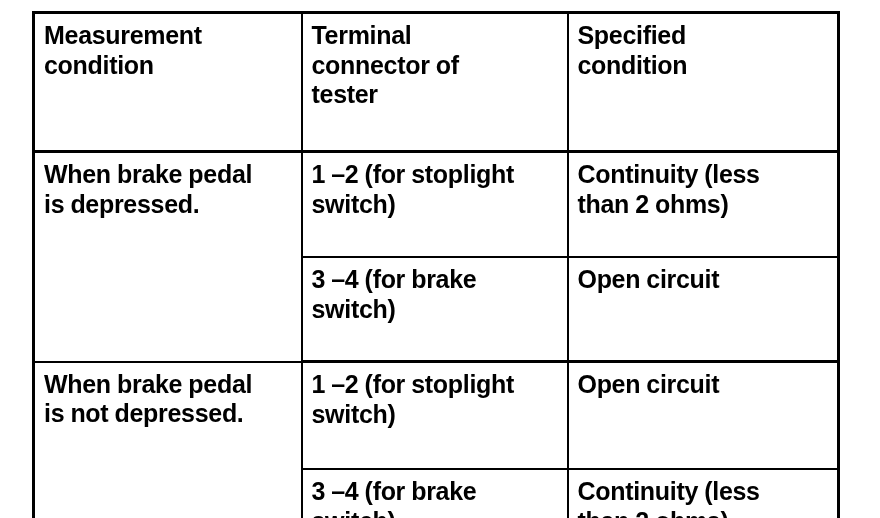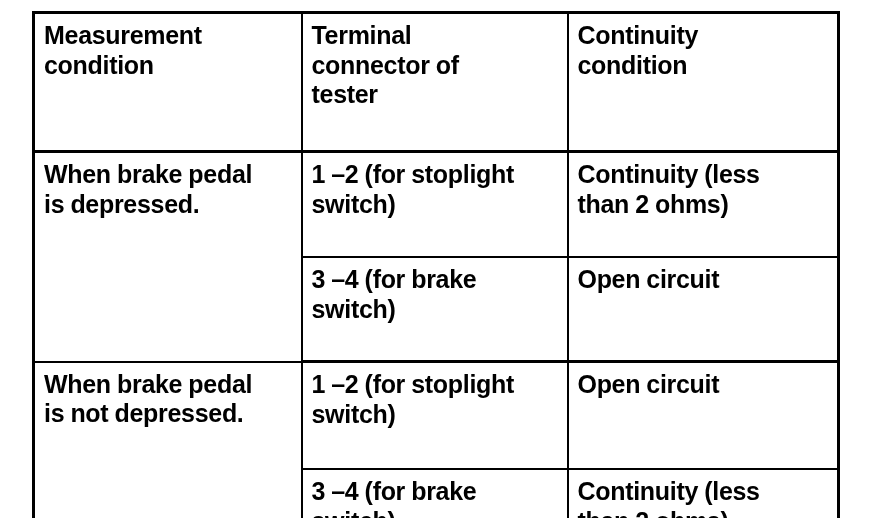--- a/index.html
+++ b/index.html
@@ -111,21 +111,21 @@
         <td class="head edge-left">
           <span class="cell-text">Measurement
 condition</span>
         </td>
         <td class="head">
           <span class="cell-text">Terminal
 connector of
 tester</span>
         </td>
         <td class="head edge-right">
-          <span class="cell-text">Continuity
+          <span class="cell-text">Specified
 condition</span>
         </td>
       </tr>
 
       <tr class="first-body">
         <td class="body-cell cond row-a edge-left" rowspan="2">
           <span class="cell-text">When brake pedal
 is depressed.</span>
         </td>
         <td class="body-cell row-a">

